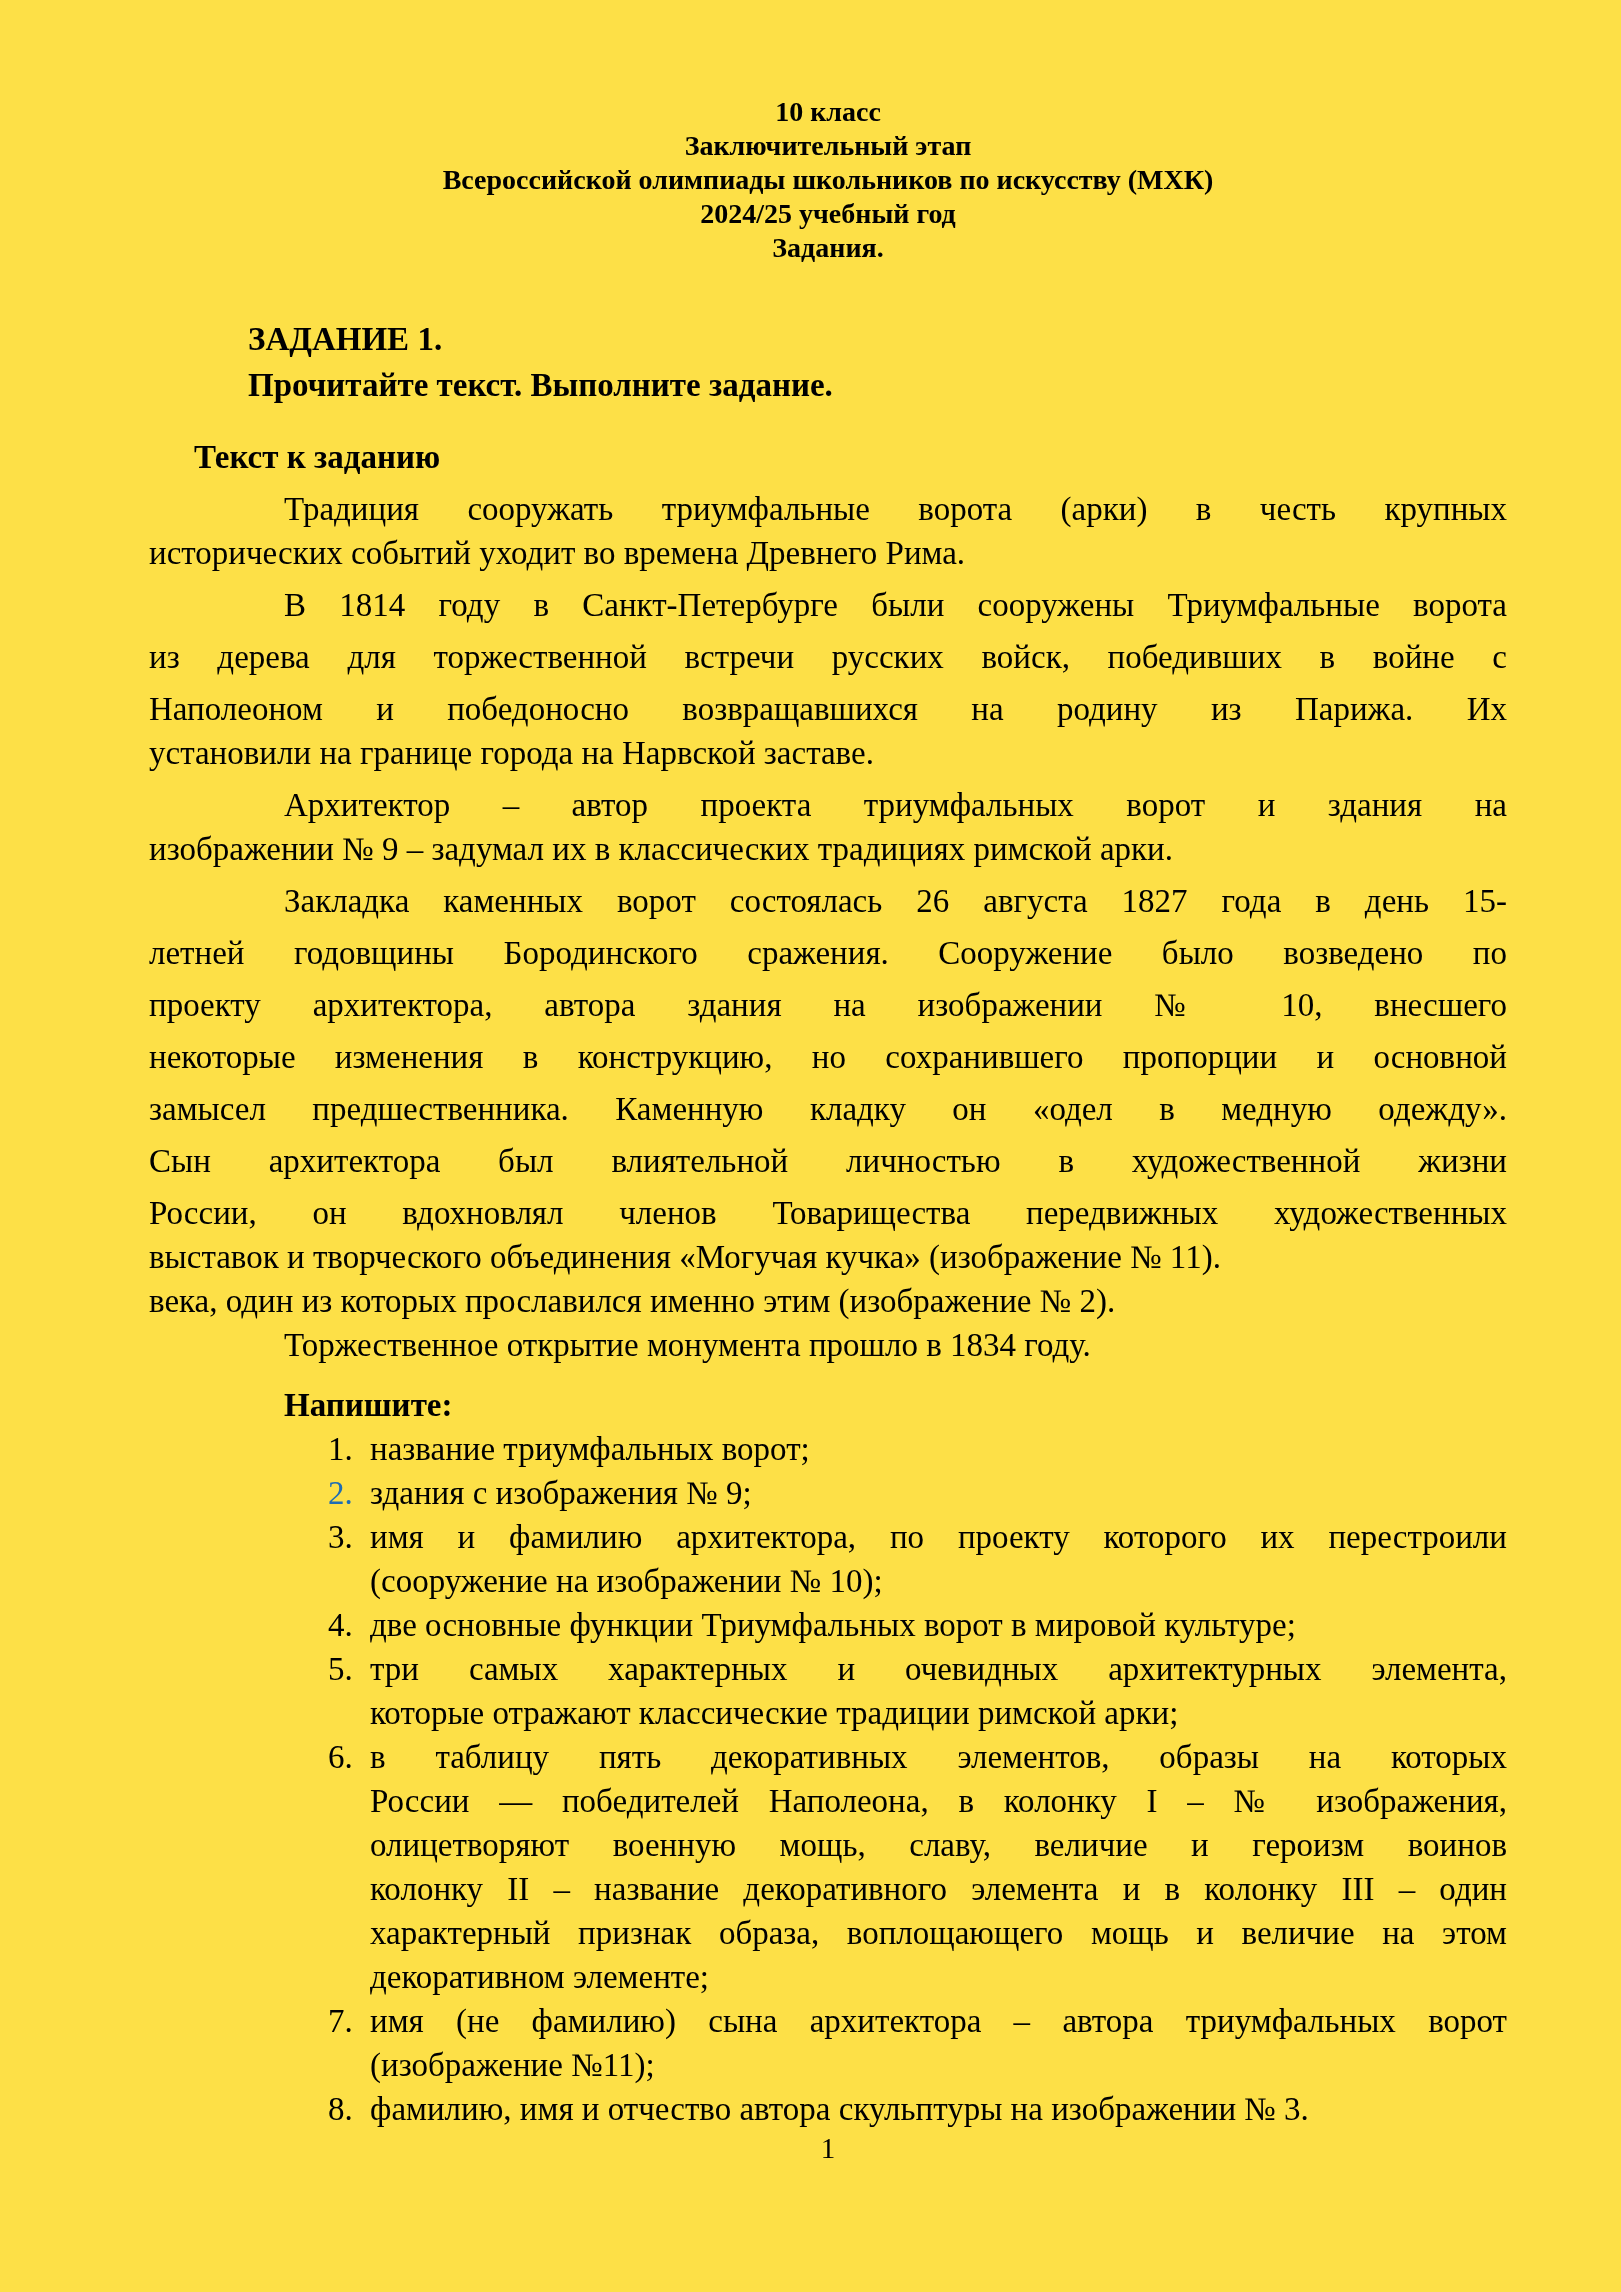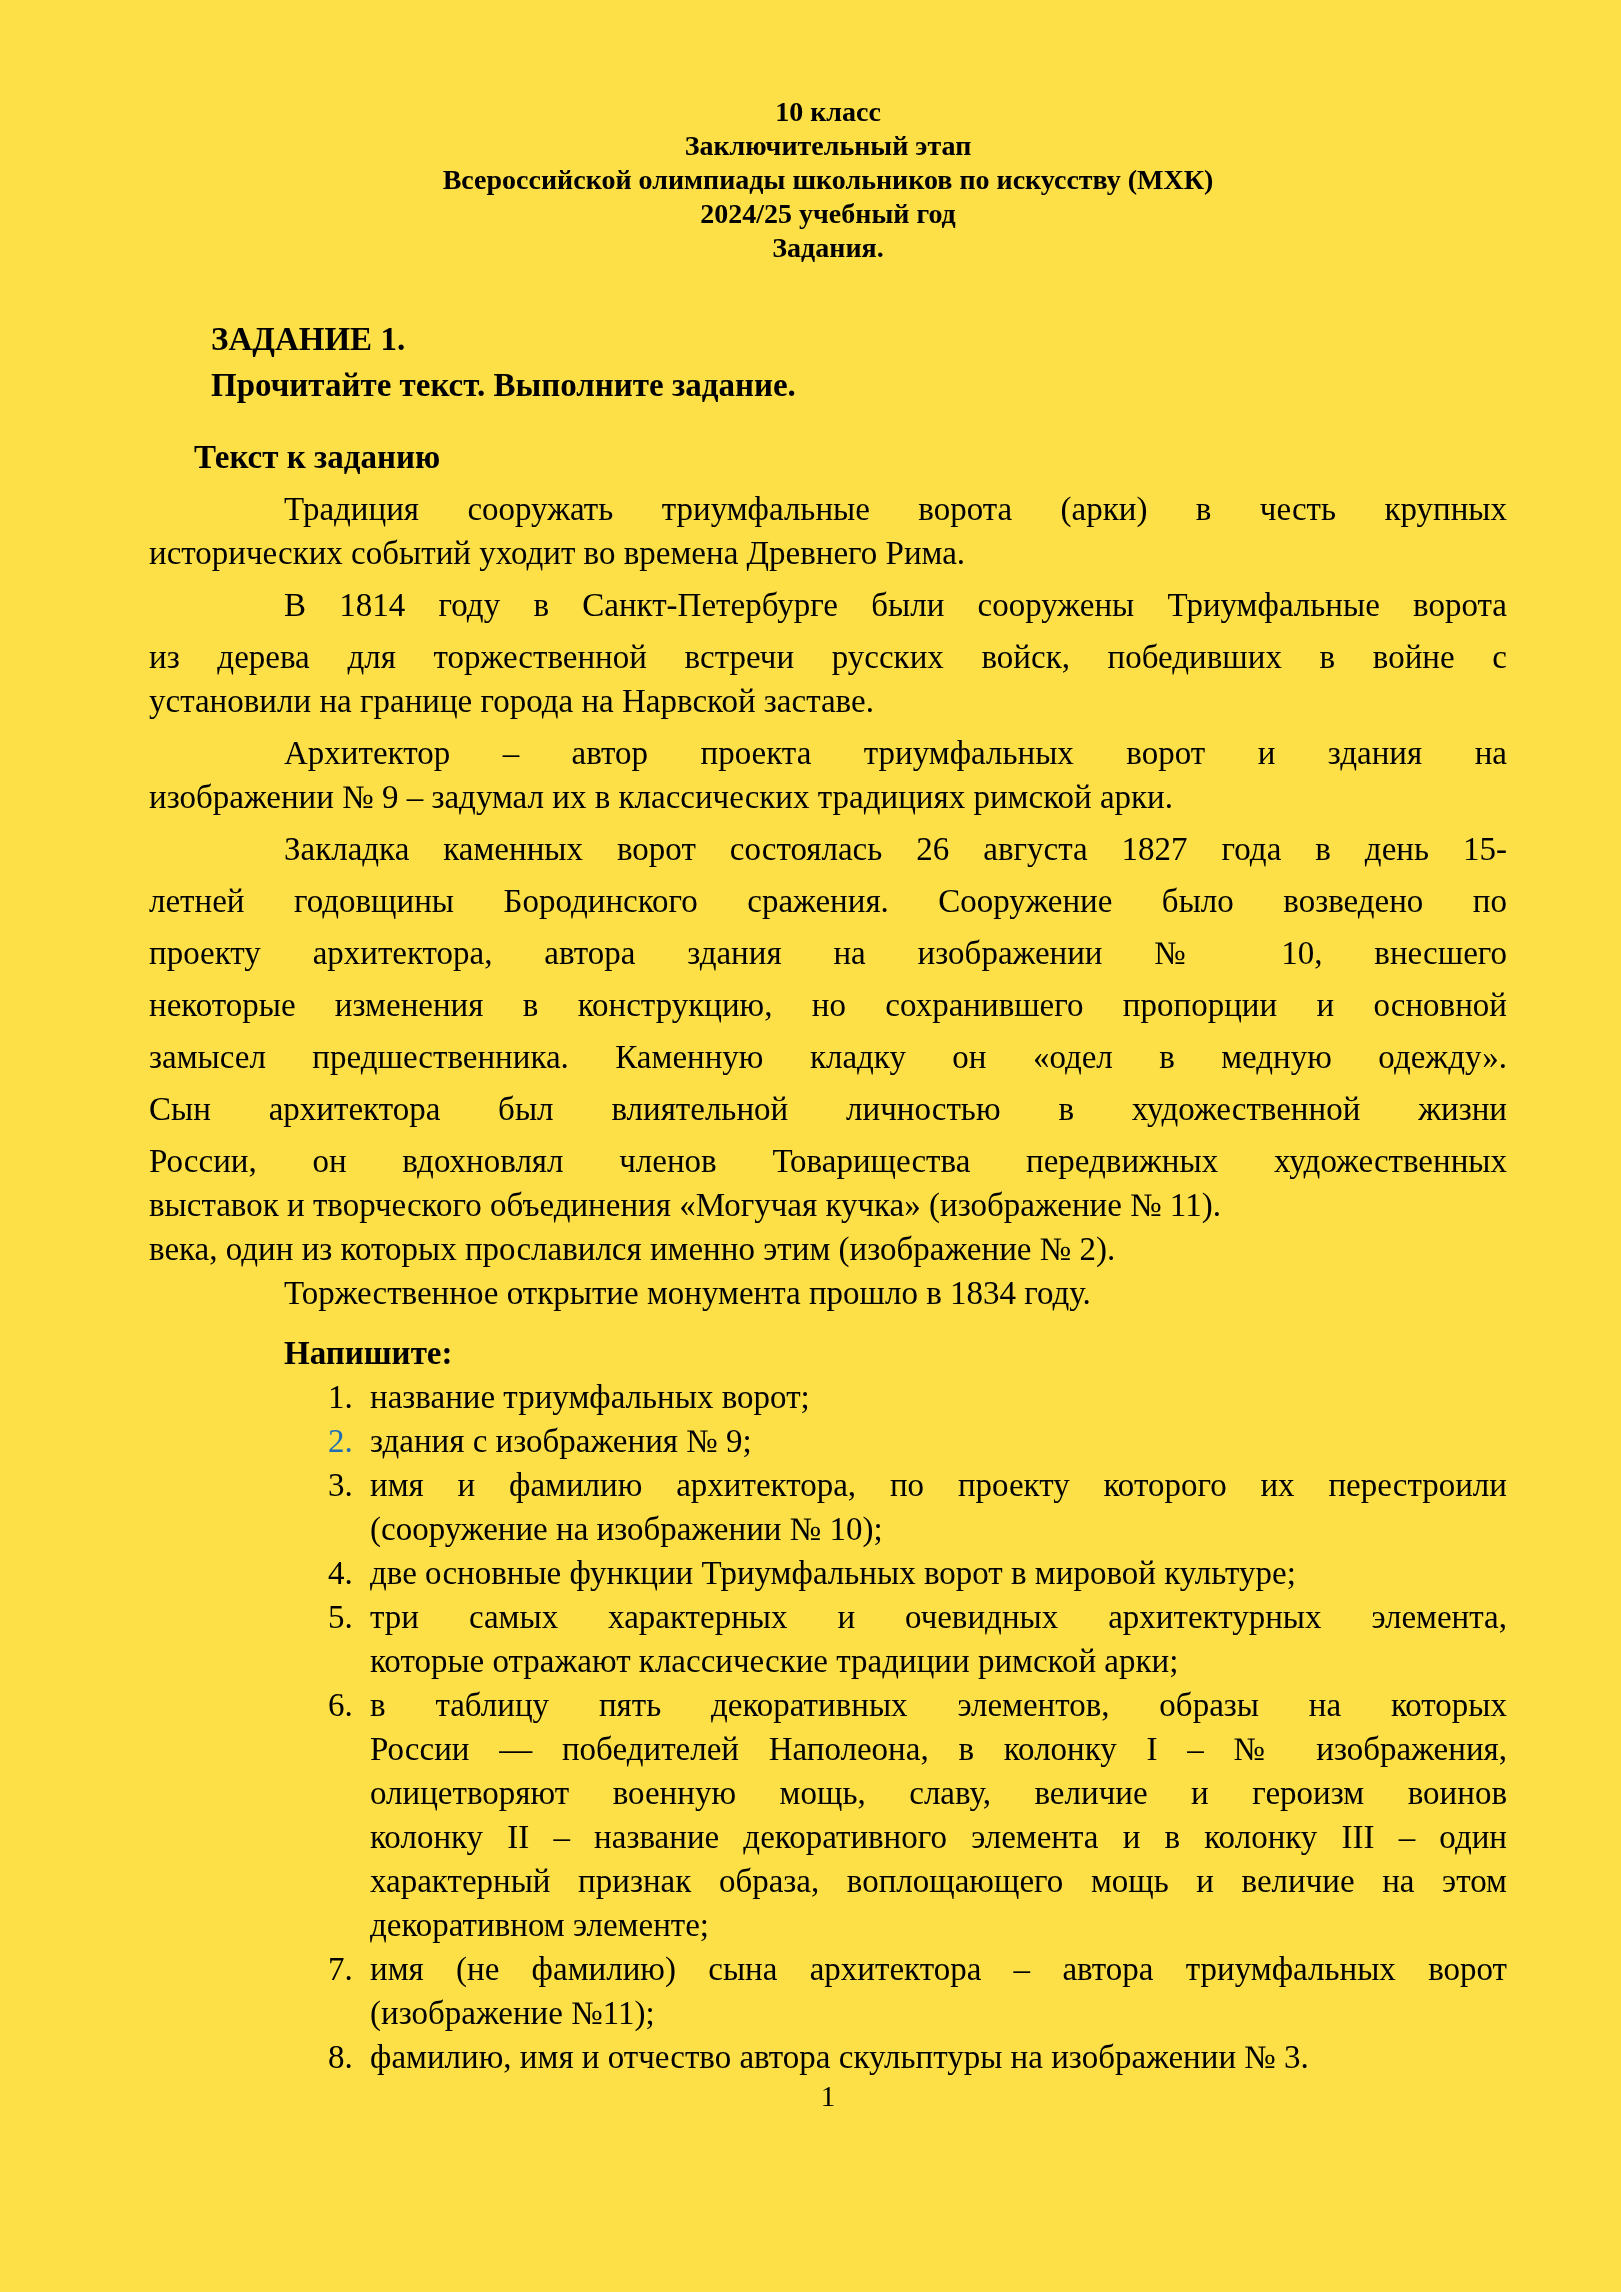--- a/index.html
+++ b/index.html
@@ -13,21 +13,21 @@
   }
   .content{margin:0 115px 0 149px;width:1358px;}
   .doc-header{
     padding-top:95px;
     text-align:center;
     font-weight:bold;
     font-size:28px;line-height:34px;
   }
   .task-heading{
     margin-top:51px;
-    margin-left:62px;
+    margin-left:99px;
     font-weight:bold;
     font-size:33px;line-height:46px;
   }
   .text-label{
     margin-top:27.4px;
     font-weight:bold;
     font-size:33px;line-height:44px;margin-left:45px;
   }
   .paragraphs{font-size:33px;line-height:44px;}
   .pline{text-align:justify;text-align-last:left;}
@@ -75,20 +75,21 @@
     <div class="text-label">Текст к заданию</div>
 
     <div class="paragraphs" id="paragraphs">
         <div>
           <div class="pline first jl">Традиция сооружать триумфальные ворота (арки) в честь крупных</div>
           <div class="pline">исторических событий уходит во времена Древнего Рима.</div>
         </div>
         <div>
           <div class="pline first jl">В 1814 году в Санкт-Петербурге были сооружены Триумфальные ворота</div>
           <div class="pline jl">из дерева для торжественной встречи русских войск, победивших в войне с</div>
+          <div class="pline jl">Наполеоном и победоносно возвращавшихся на родину из Парижа. Их</div>
           <div class="pline">установили на границе города на Нарвской заставе.</div>
         </div>
         <div>
           <div class="pline first jl">Архитектор – автор проекта триумфальных ворот и здания на</div>
           <div class="pline">изображении № 9 – задумал их в классических традициях римской арки.</div>
         </div>
         <div>
           <div class="pline first jl">Закладка каменных ворот состоялась 26 августа 1827 года в день 15-</div>
           <div class="pline jl">летней годовщины Бородинского сражения. Сооружение было возведено по</div>
           <div class="pline jl">проекту архитектора, автора здания на изображении № 10, внесшего</div>

